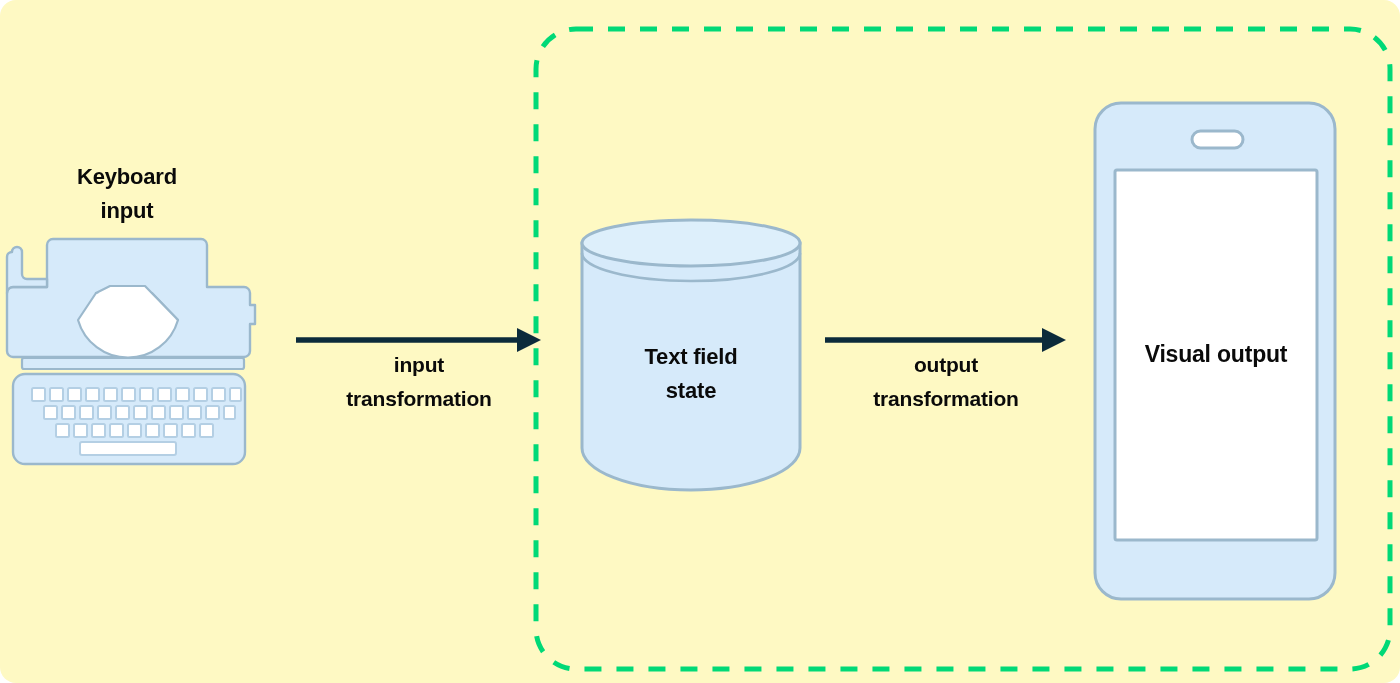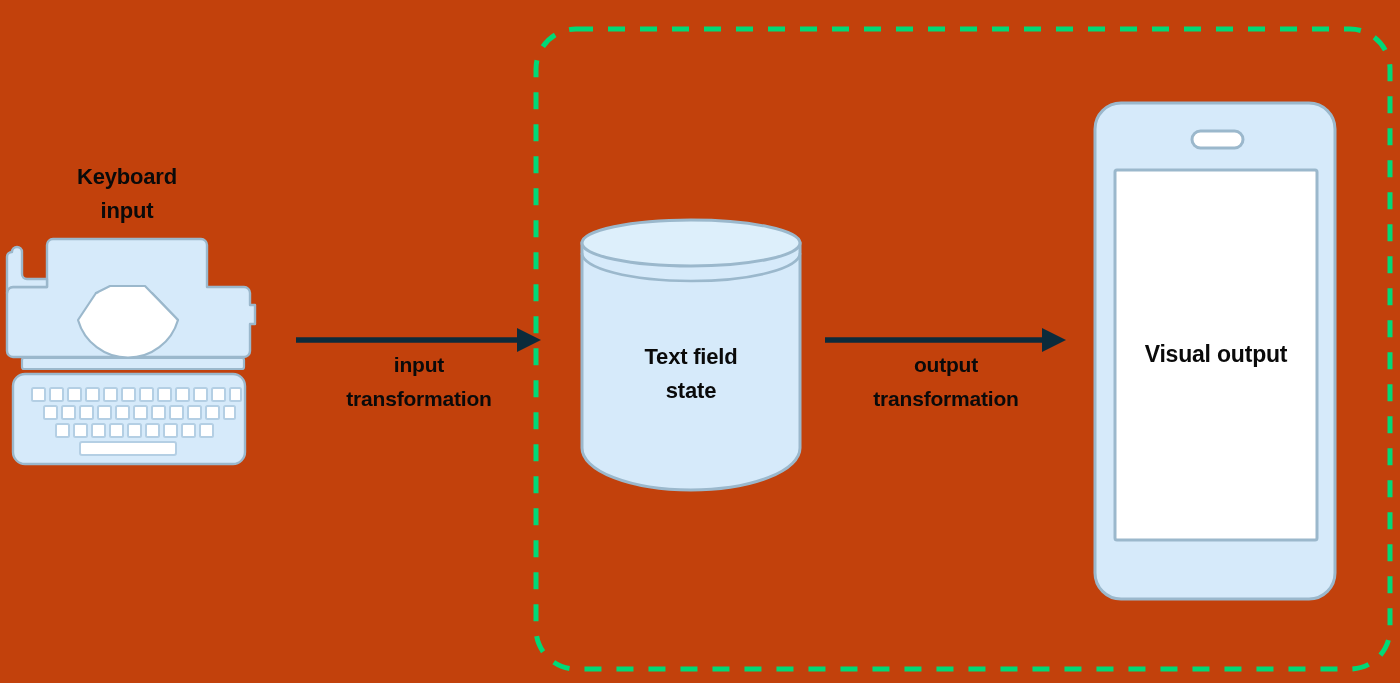--- a/index.html
+++ b/index.html
@@ -11,21 +11,22 @@
   body {
     font-family: "Liberation Sans", sans-serif;
     width: 1400px;
     height: 683px;
     overflow: hidden;
   }
   #diagram-root {
     position: relative;
     width: 1400px;
     height: 683px;
-    background: #c2410c;
+    background: #fef9c3;
+    border-radius: 16px;
   }
   #diagram-svg {
     position: absolute;
     top: 0;
     left: 0;
     width: 1400px;
     height: 683px;
     display: block;
   }
   .diagram-label {

